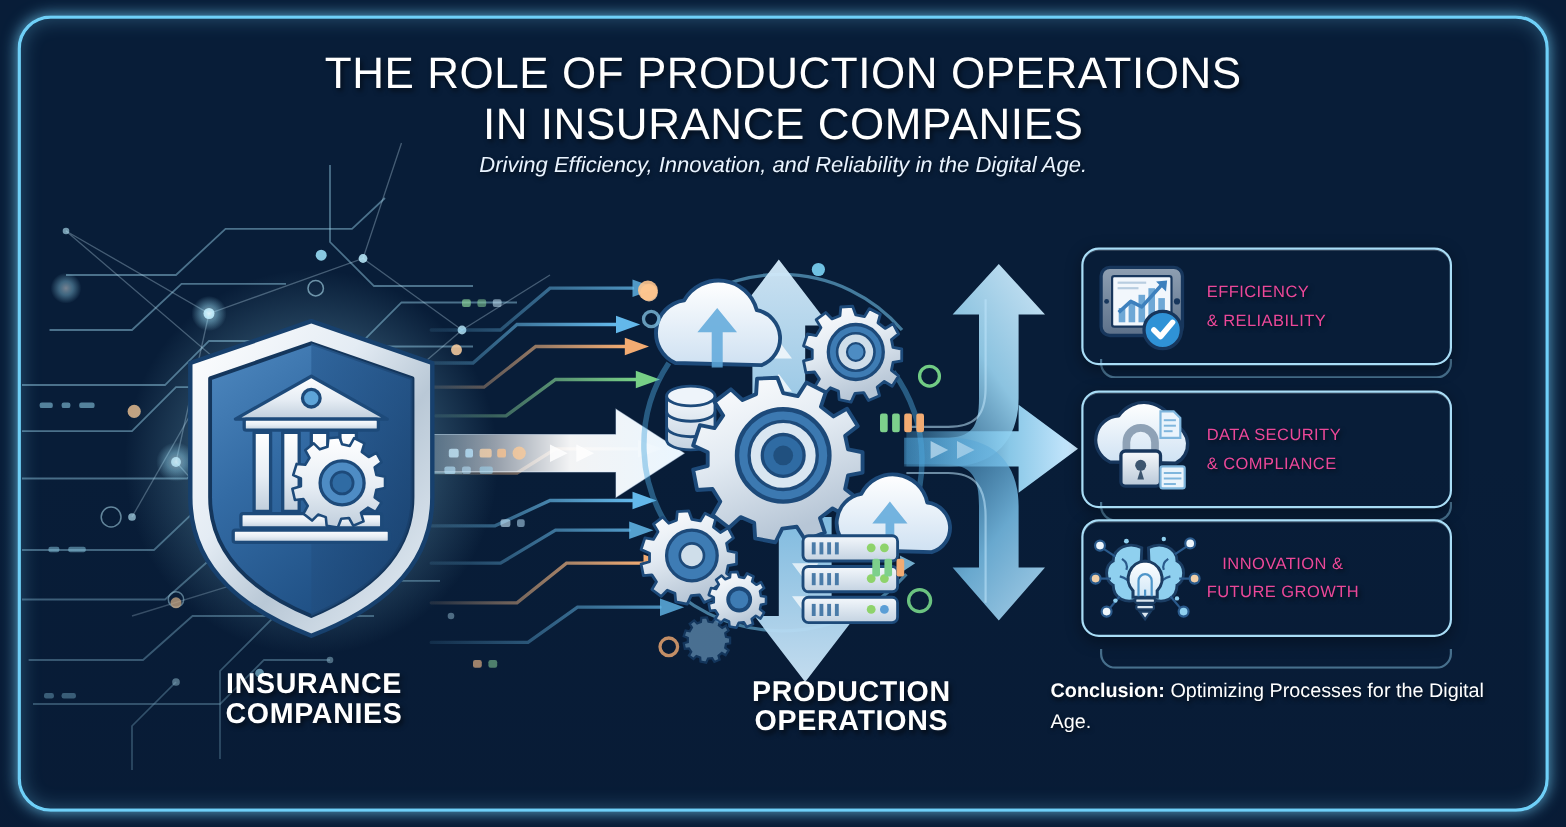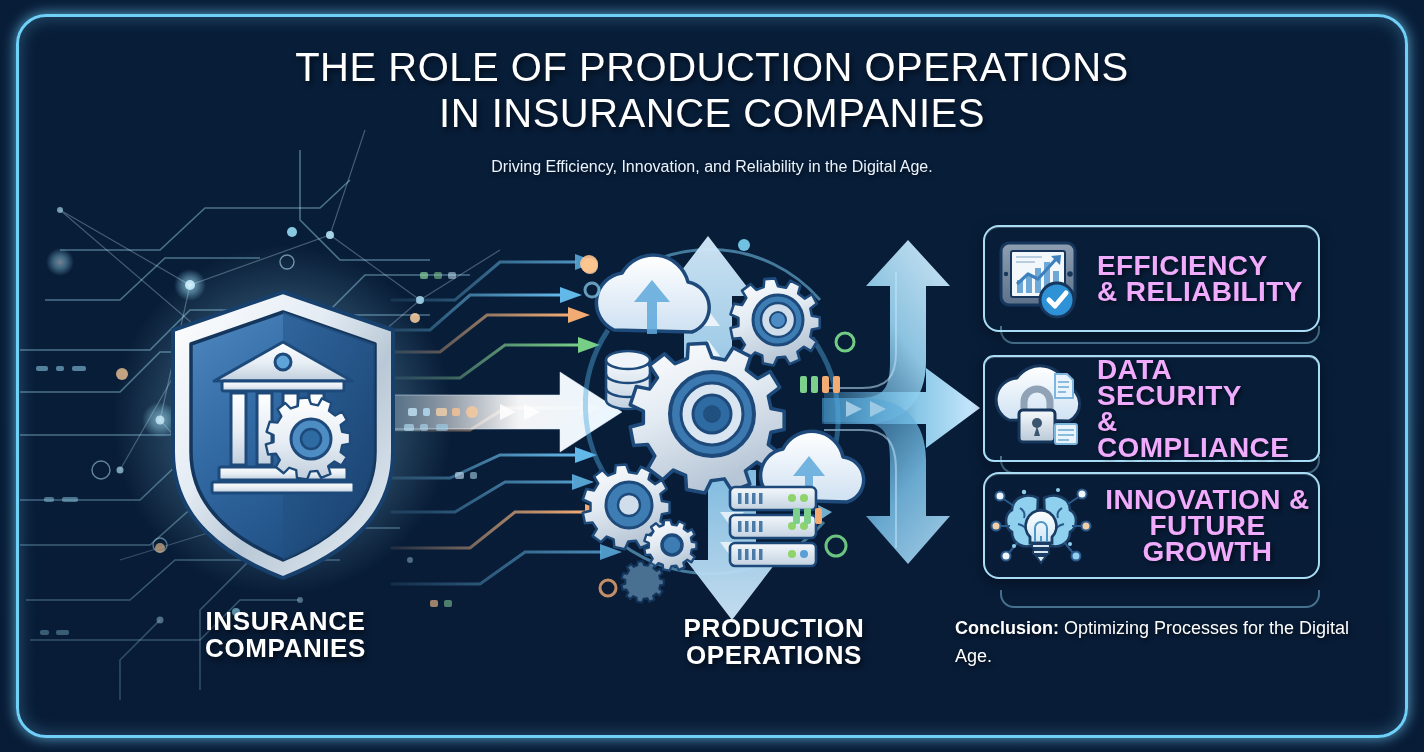--- a/index.html
+++ b/index.html
@@ -27,22 +27,23 @@
   .z1{z-index:1}.z3{z-index:3}.z4{z-index:4}.z5{z-index:5}
 
   
   .header{position:absolute;left:0;right:0;top:44px;text-align:center;z-index:12;}
   .title{
     color:#fff;font-weight:normal;font-size:40px;line-height:46px;
     letter-spacing:0.5px;text-shadow:2px 3px 5px rgba(0,0,0,0.55);
     margin:0;padding:0;
   }
   .subtitle{
-    color:#eaf4ff;font-size:16px;line-height:24px;margin-top:19px;
+    color:#eaf4ff;font-size:20px;line-height:24px;margin-top:2px;
     text-shadow:1px 2px 4px rgba(0,0,0,0.55);
+    font-style:italic;
   }
 
   
   .node-label{
     position:absolute;text-align:center;color:#fff;font-weight:bold;
     font-size:26px;line-height:27px;letter-spacing:0.6px;
     text-shadow:2px 3px 5px rgba(0,0,0,0.6);z-index:12;
   }
   #label-insurance{left:148px;top:608px;width:275px;}
   #label-production{left:584px;top:615px;width:380px;}
@@ -57,25 +58,25 @@
 
   
   .card{
     position:absolute;left:983px;width:333px;height:103px;
     border-radius:16px;border:2px solid #a9ddf6;
     background:linear-gradient(100deg,#3f86b9 0%,#3b7fb4 38%,#2f6ea3 72%,#2b6characters 100%,#2b6496 100%);
     box-shadow:0 4px 14px rgba(0,0,0,0.35),inset 0 1px 0 rgba(255,255,255,0.22);
     display:flex;align-items:center;z-index:10;
   }
   #card-1{top:225px;}
-  #card-2{top:355px;border-radius:11px;}
+  #card-2{top:355px;}
   #card-3{top:472px;text-align:center;}
   .card-icon{width:112px;height:100%;display:flex;align-items:center;justify-content:center;flex:0 0 112px;}
   .card-text{
-    color:#f0abfc;font-weight:bold;font-size:28px;line-height:26px;
+    color:#ec4899;font-weight:normal;font-size:15px;line-height:26px;
     letter-spacing:0.4px;text-shadow:2px 2px 4px rgba(0,0,0,0.55);
   }
   .card-tail{
     position:absolute;left:1000px;width:316px;height:16px;
     border:2px solid rgba(150,215,245,0.45);border-top:none;
     border-bottom-left-radius:14px;border-bottom-right-radius:14px;
     z-index:9;
   }
   #tail-1{top:326px}#tail-2{top:456px}#tail-3{top:590px}
 

